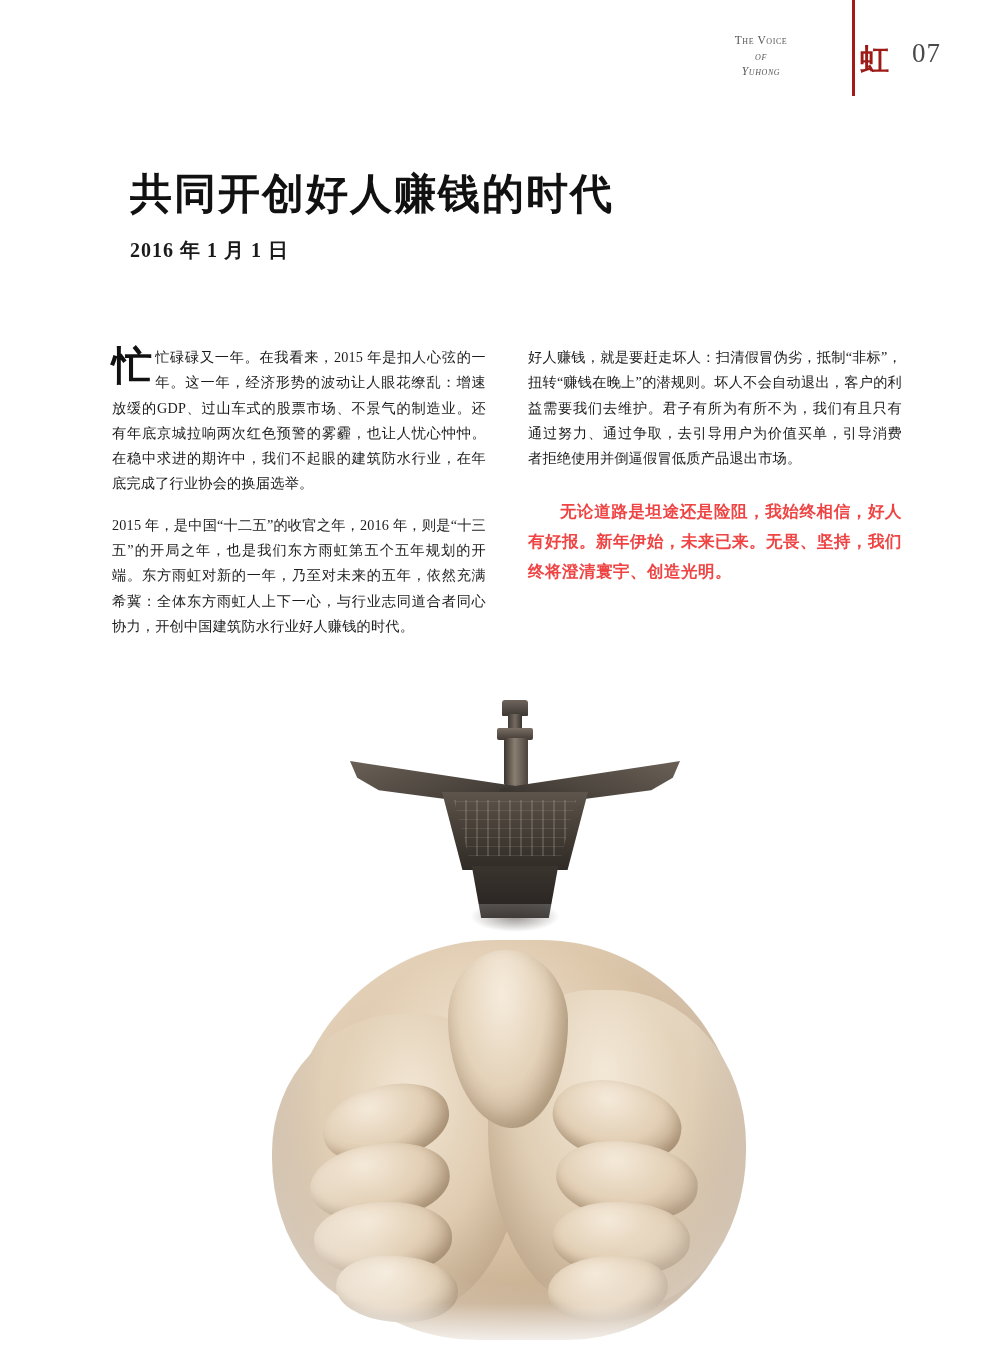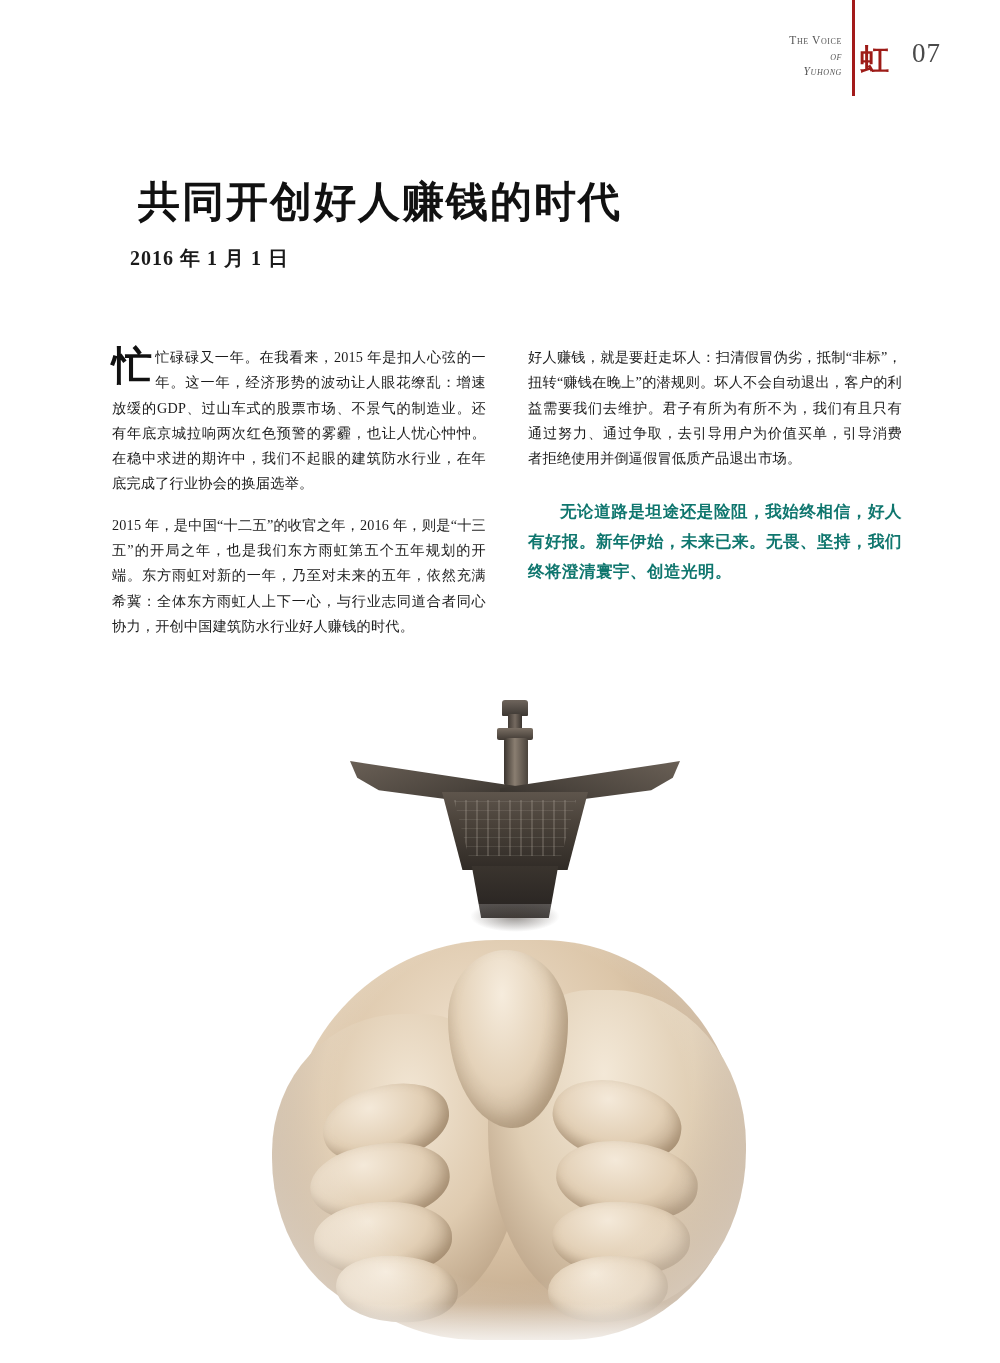--- a/index.html
+++ b/index.html
@@ -30,21 +30,21 @@
     left: 172px;
     width: 3px;
     height: 96px;
     background: #a31a1a;
   }
   .masthead {
     position: absolute;
     top: 33px;
     left: 0;
     width: 162px;
-    text-align: right;
+    text-align: center;
     font-family: "Liberation Serif", serif;
     font-variant: small-caps;
     font-size: 11.5px;
     letter-spacing: 0.6px;
     line-height: 1.35;
     color: #555;
   }
   .masthead .line2 {
     display: block;
     font-style: italic;
@@ -77,21 +77,21 @@
     top: 168px;
     left: 130px;
     width: 760px;
   }
   .article-title {
     font-family: "Liberation Serif", "DejaVu Serif", serif;
     font-size: 42px;
     font-weight: bold;
     letter-spacing: 2px;
     color: #111;
-    margin: 8px;
+    margin: 0;
     line-height: 1.25;
   }
   .article-date {
     margin-top: 16px;
     font-family: "Liberation Serif", serif;
     font-size: 20px;
     font-weight: bold;
     color: #1a1a1a;
     letter-spacing: 1px;
   }
@@ -130,21 +130,21 @@
     margin: 2px 3px 0 0;
     color: #111;
     font-family: "Liberation Serif", "DejaVu Serif", serif;
   }
 
   .pullquote {
     margin-top: 26px;
     font-size: 16.5px;
     font-weight: bold;
     line-height: 1.82;
-    color: #0f766e;
+    color: #ef4444;
     text-align: justify;
     text-justify: inter-ideograph;
     letter-spacing: 0.5px;
     text-indent: 32px;
   }
 
   
   .photo-area {
     position: absolute;
     top: 672px;

